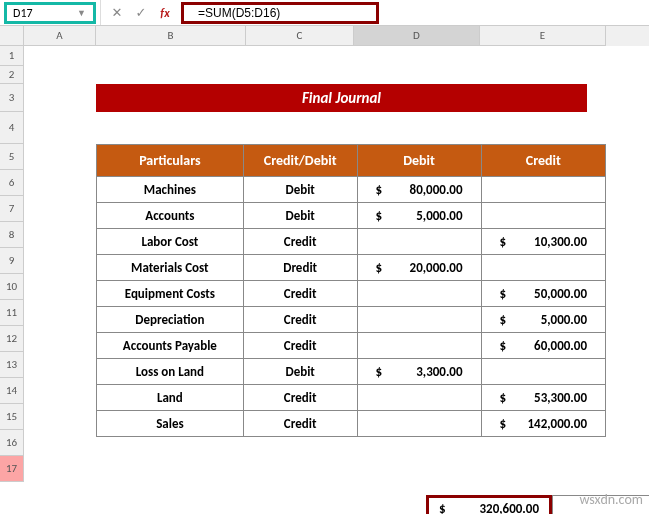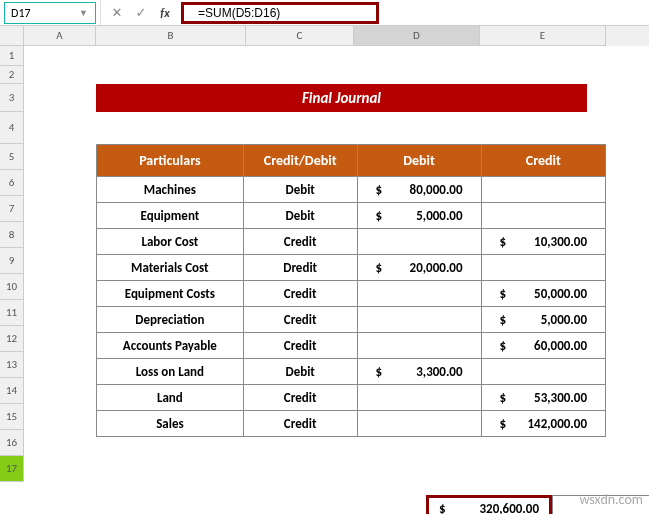--- a/index.html
+++ b/index.html
@@ -1,36 +1,36 @@
 <!DOCTYPE html>
 <html><head>
   <meta charset="utf-8">
   <style>
     * { box-sizing: border-box; margin: 0; padding: 0; }
     body { font-family: Calibri, Arial, sans-serif; font-size: 13px; background: #fff; width: 649px; height: 514px; overflow: hidden; position: relative; }
     
     .formula-bar { display: flex; align-items: center; height: 26px; border-bottom: 1px solid #ccc; background: #fff; }
-    .name-box { width: 92px; height: 22px; border: 1px solid #14b8a6; margin: 4px 4px; padding: 2px 6px; display: flex; align-items: center; justify-content: space-between; font-size: 12px; }
+    .name-box { width: 92px; height: 22px; border: 3px solid #14b8a6; margin: 4px 4px; padding: 2px 6px; display: flex; align-items: center; justify-content: space-between; font-size: 12px; }
     .name-box-dropdown { width: 10px; color: #888; font-size: 9px; }
     .fb-buttons { display: flex; align-items: center; gap: 4px; padding: 0 6px; border-left: 1px solid #ddd; height: 100%; }
     .fb-btn { width: 20px; height: 20px; display: flex; align-items: center; justify-content: center; color: #888; cursor: pointer; }
-    .fb-fx { font-style: italic; font-weight: bold; font-size: 12px; color: #404040; }
+    .fb-fx { font-style: italic; font-weight: bold; font-size: 12px; color: #b91c1c; }
     .formula-input-wrap { flex: 1; border: 3px solid #8B0000; height: 22px; display: flex; align-items: center; padding: 0 14px; margin-right: 270px; }
     .formula-input { border: none; outline: none; width: 100%; font-size: 12px; }
     
     .grid-area { display: flex; height: calc(514px - 26px); }
     .corner { width: 24px; height: 20px; border-right: 1px solid #ccc; border-bottom: 1px solid #ccc; background: #f0f0f0; }
     .row-headers { width: 24px; background: #f0f0f0; }
     .row-header { height: 24px; border-bottom: 1px solid #ccc; border-right: 1px solid #ccc; display: flex; align-items: center; justify-content: center; font-size: 11px; color: #555; }
     .row-header.h1 { height: 20px; }
     .row-header.h2 { height: 18px; }
     .row-header.h3 { height: 28px; }
     .row-header.h4 { height: 32px; }
     .row-header.data { height: 26px; }
-    .row-header.selected { background: #84cc16; }
+    .row-header.selected { background: #fca5a5; }
     
     .col-headers { display: flex; height: 20px; background: #f0f0f0; }
     .col-header { border-right: 1px solid #ccc; border-bottom: 1px solid #ccc; display: flex; align-items: center; justify-content: center; font-size: 11px; color: #555; }
     .col-header.selected { background: #d4d4d4; }
     .col-A { width: 72px; }
     .col-B { width: 150px; }
     .col-C { width: 108px; }
     .col-D { width: 126px; }
     .col-E { width: 126px; }
     
@@ -126,21 +126,21 @@
                 <td>Debit</td>
                 <td>
                   <div class="money">
                     <span class="dollar">$</span>
                     <span class="amount">80,000.00</span>
                   </div>
                 </td>
                 <td></td>
               </tr>
               <tr>
-                <td>Equipment</td>
+                <td>Accounts</td>
                 <td>Debit</td>
                 <td>
                   <div class="money">
                     <span class="dollar">$</span>
                     <span class="amount">5,000.00</span>
                   </div>
                 </td>
                 <td></td>
               </tr>
               <tr>

